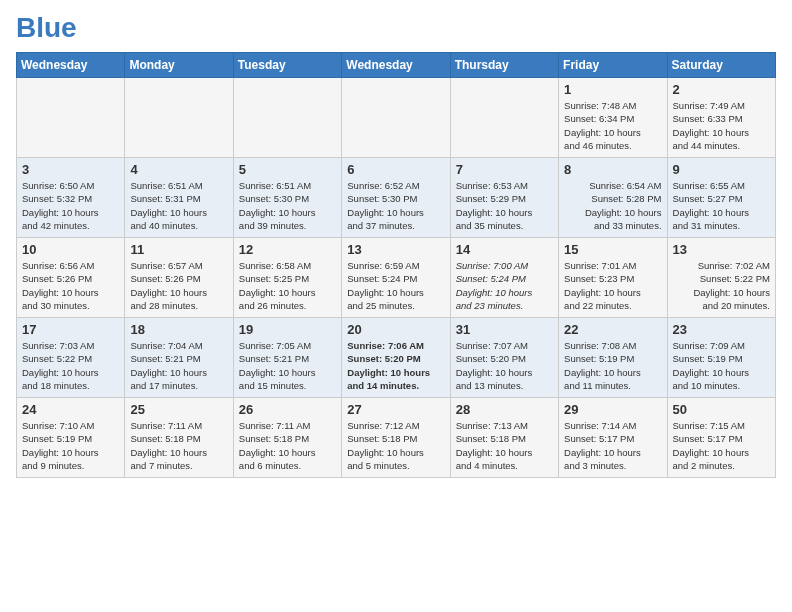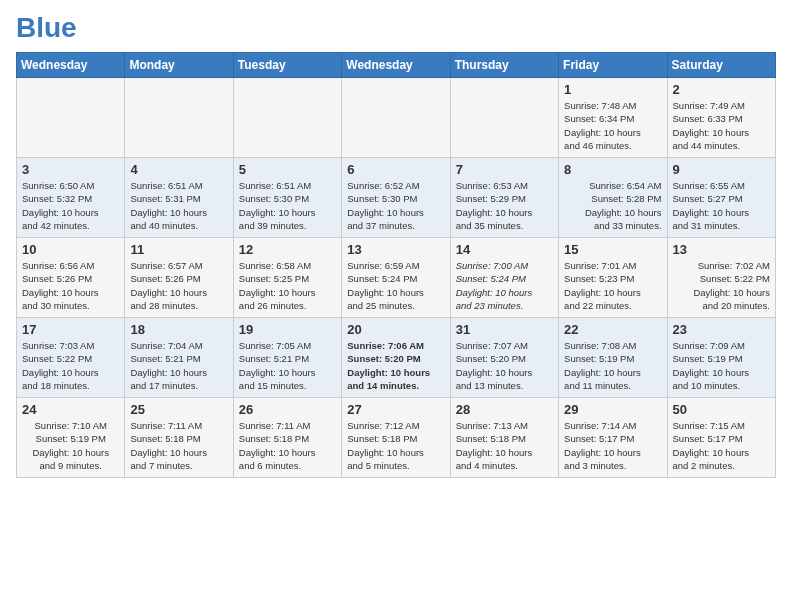--- a/index.html
+++ b/index.html
@@ -275,21 +275,21 @@
           <span class="day-number">23</span>
           <div class="day-info" style="white-space: pre-line;">Sunrise: 7:09 AM
 Sunset: 5:19 PM
 Daylight: 10 hours
 and 10 minutes.</div>
         </td>
       </tr>
       <tr>
         <td>
           <span class="day-number">24</span>
-          <div class="day-info" style="white-space: pre-line; text-align: center;">Sunrise: 7:10 AM
+          <div class="day-info" style="white-space: pre-line;">Sunrise: 7:10 AM
 Sunset: 5:19 PM
 Daylight: 10 hours
 and 9 minutes.</div>
         </td>
         <td>
           <span class="day-number">25</span>
           <div class="day-info" style="white-space: pre-line;">Sunrise: 7:11 AM
 Sunset: 5:18 PM
 Daylight: 10 hours
 and 7 minutes.</div>

